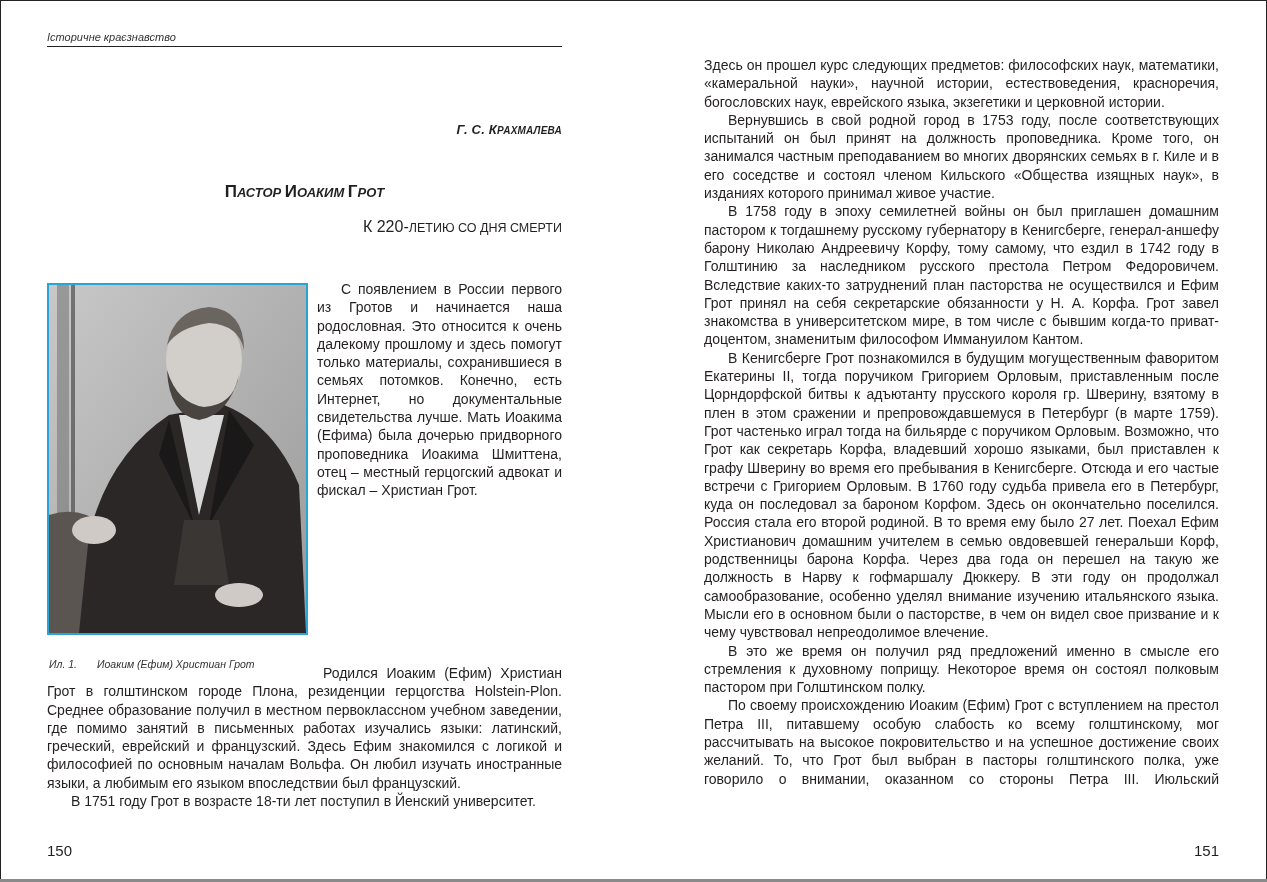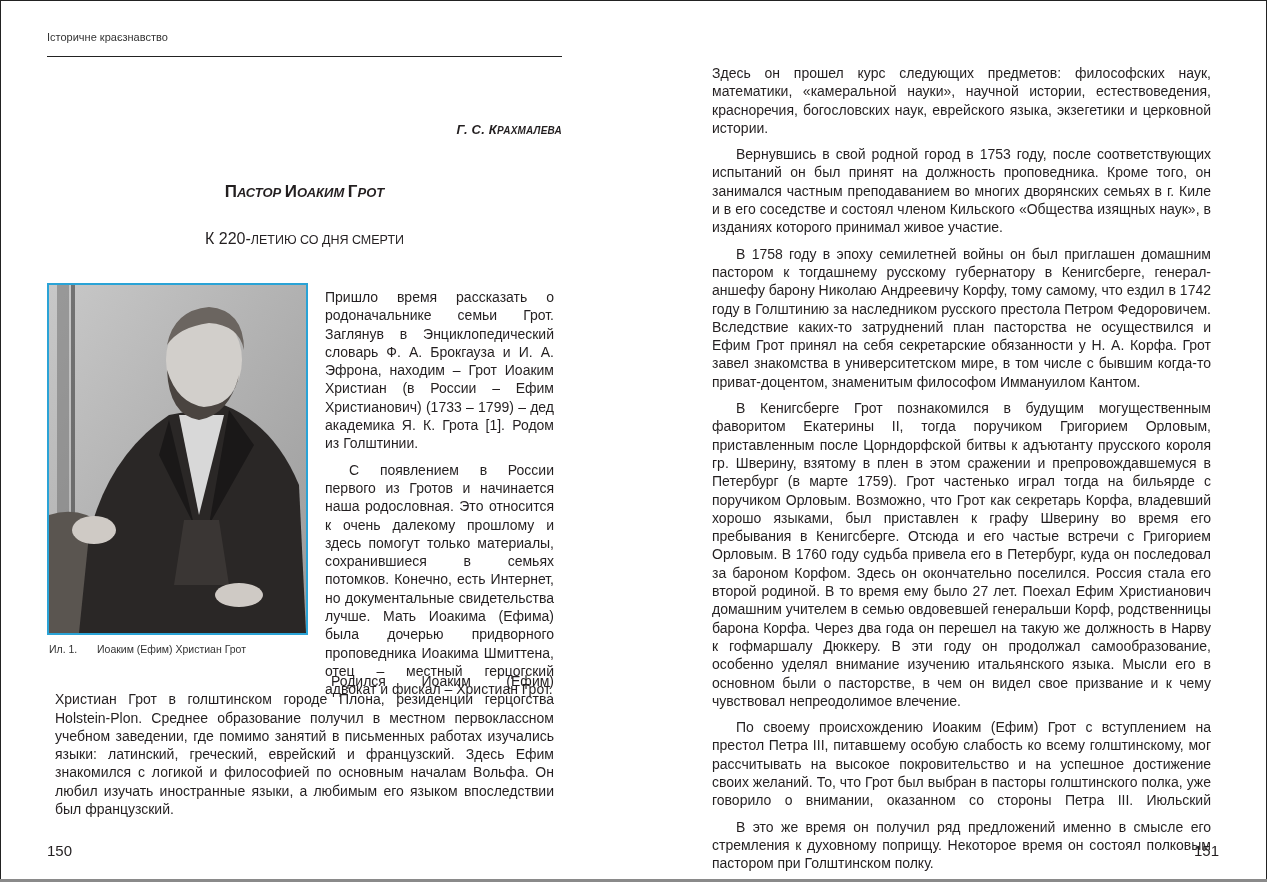--- a/index.html
+++ b/index.html
@@ -14,62 +14,62 @@
     position: absolute; left: 0; top: 0; width: 1265px; height: 878px;
     border-top: 1px solid #222; border-left: 1px solid #222; border-right: 1px solid #222;
   }
   .bottom-strip { position: absolute; left: 0; top: 879px; width: 1267px; height: 3px; background: #8a8a8a; }
   .page { position: absolute; top: 0; height: 878px; }
   .page-left { left: 47px; width: 515px; }
   .page-right { left: 704px; width: 515px; }
 
   .running-head {
     position: absolute; top: 31px; left: 0; width: 515px;
-    font-size: 11px; color: #333;
-    padding-bottom: 12px; border-bottom: 1.5px solid #222;
+    font-size: 11px; font-style: italic; color: #333;
+    padding-bottom: 2px; border-bottom: 1.5px solid #222;
     line-height: 13px;
   }
   .page-right .running-head { text-align: right; }
 
   .author {
     position: absolute; top: 122px; right: 0;
     font-size: 13px; font-weight: bold; font-style: italic; letter-spacing: 0.2px; text-align: center;
   }
   .author .sc { font-size: 10px; }
 
   .title {
     position: absolute; top: 182px; left: 0; width: 515px; text-align: center;
     font-size: 17px; font-weight: bold;
   }
   .title .sc { font-size: 13px; font-style: italic; }
   .subtitle {
-    position: absolute; top: 230px; left: 0; width: 515px; text-align: center;
+    position: absolute; top: 218px; left: 0; width: 515px; text-align: right;
     font-size: 16px;
   }
   .subtitle .sc { font-size: 12.5px; }
 
   .figure {
     position: absolute; top: 283px; left: 0; width: 261px; height: 352px;
     border: 2px solid #2aa3d6; box-sizing: border-box; overflow: hidden;
     background: #b9b9b9;
   }
   .figure svg { display: block; width: 100%; height: 100%; }
   .caption {
-    position: absolute; top: 643px; left: 2px;
-    font-size: 10.5px; color: #333;
+    position: absolute; top: 658px; left: 2px;
+    font-size: 10.5px; font-style: italic; color: #333;
   }
   .caption .num { display: inline-block; width: 48px; }
 
   .text {
     font-size: 14px; line-height: 18.3px; text-align: justify;
   }
   .side-text { position: absolute; top: 280px; left: 270px; width: 245px; }
   .full-text { position: absolute; top: 664px; left: 0; width: 515px; }
   .right-text { position: absolute; top: 56px; left: 0; width: 515px; }
-  .text p { margin: 8px; text-indent: 0; }
+  .text p { margin: 0; text-indent: 0; }
   .text p.ind { text-indent: 24px; }
   .text p.ind-wide { text-indent: 82px; }
 
   .folio {
     position: absolute; top: 842px; font-size: 15px;
   }
   .page-left .folio { left: 0; }
   .page-right .folio { right: 0; }
 </style>
 </head>
@@ -114,36 +114,36 @@
 
       <path d="M118 85 Q120 130 150 135 Q180 130 190 90 Q185 120 155 122 Q128 118 118 85 Z" fill="#4a4440"></path>
 
       <ellipse cx="45" cy="245" rx="22" ry="14" fill="#cfcac5"></ellipse>
       <ellipse cx="190" cy="310" rx="24" ry="12" fill="#cfcac5"></ellipse>
     </svg>
   </div>
   <div class="caption"><span class="num">Ил. 1.</span><span>Иоаким (Ефим) Христиан Грот</span></div>
 
   <div class="text side-text">
-    <p>Пришло время рассказать о родоначальнике семьи Грот. Заглянув в Энциклопедический словарь Ф. А. Брокгауза и И. А. Эфрона, находим – Грот Иоаким Христиан (в России – Ефим Христианович) (1733 – 1799) – дед академика Я. К. Грота [1]. Родом из Голштинии.</p>
     <p class="ind">С появлением в России первого из Гротов и начинается наша родословная. Это относится к очень далекому прошлому и здесь помогут только материалы, сохранившиеся в семьях потомков. Конечно, есть Интернет, но документальные свидетельства лучше. Мать Иоакима (Ефима) была дочерью придворного проповедника Иоакима Шмиттена, отец – местный герцогский адвокат и фискал – Христиан Грот.</p>
   </div>
 
   <div class="text full-text">
     <p class="ind-wide" style="text-indent:276px;">Родился Иоаким (Ефим) Христиан Грот в голштинском городе Плона, резиденции герцогства Holstein-Plon. Среднее образование получил в местном первоклассном учебном заведении, где помимо занятий в письменных работах изучались языки: латинский, греческий, еврейский и французский. Здесь Ефим знакомился с логикой и философией по основным началам Вольфа. Он любил изучать иностранные языки, а любимым его языком впоследствии был французский.</p>
+    <p class="ind">В 1751 году Грот в возрасте 18-ти лет поступил в Йенский университет.</p>
   </div>
 
   <div class="folio">150</div>
 </div>
 
 <div class="page page-right">
 
   <div class="text right-text">
     <p>Здесь он прошел курс следующих предметов: философских наук, математики, «камеральной науки», научной истории, естествоведения, красноречия, богословских наук, еврейского языка, экзегетики и церковной истории.</p>
     <p class="ind">Вернувшись в свой родной город в 1753 году, после соответствующих испытаний он был принят на должность проповедника. Кроме того, он занимался частным преподаванием во многих дворянских семьях в г. Киле и в его соседстве и состоял членом Кильского «Общества изящных наук», в изданиях которого принимал живое участие.</p>
     <p class="ind">В 1758 году в эпоху семилетней войны он был приглашен домашним пастором к тогдашнему русскому губернатору в Кенигсберге, генерал-аншефу барону Николаю Андреевичу Корфу, тому самому, что ездил в 1742 году в Голштинию за наследником русского престола Петром Федоровичем. Вследствие каких-то затруднений план пасторства не осуществился и Ефим Грот принял на себя секретарские обязанности у Н. А. Корфа. Грот завел знакомства в университетском мире, в том числе с бывшим когда-то приват-доцентом, знаменитым философом Иммануилом Кантом.</p>
     <p class="ind">В Кенигсберге Грот познакомился в будущим могущественным фаворитом Екатерины II, тогда поручиком Григорием Орловым, приставленным после Цорндорфской битвы к адъютанту прусского короля гр. Шверину, взятому в плен в этом сражении и препровождавшемуся в Петербург (в марте 1759). Грот частенько играл тогда на бильярде с поручиком Орловым. Возможно, что Грот как секретарь Корфа, владевший хорошо языками, был приставлен к графу Шверину во время его пребывания в Кенигсберге. Отсюда и его частые встречи с Григорием Орловым. В 1760 году судьба привела его в Петербург, куда он последовал за бароном Корфом. Здесь он окончательно поселился. Россия стала его второй родиной. В то время ему было 27 лет. Поехал Ефим Христианович домашним учителем в семью овдовевшей генеральши Корф, родственницы барона Корфа. Через два года он перешел на такую же должность в Нарву к гофмаршалу Дюккеру. В эти году он продолжал самообразование, особенно уделял внимание изучению итальянского языка. Мысли его в основном были о пасторстве, в чем он видел свое призвание и к чему чувствовал непреодолимое влечение.</p>
+    <p class="ind">В это же время он получил ряд предложений именно в смысле его стремления к духовному поприщу. Некоторое время он состоял полковым пастором при Голштинском полку.</p>
     <p class="ind" style="text-align-last: justify;">По своему происхождению Иоаким (Ефим) Грот с вступлением на престол Петра III, питавшему особую слабость ко всему голштинскому, мог рассчитывать на высокое покровительство и на успешное достижение своих желаний. То, что Грот был выбран в пасторы голштинского полка, уже говорило о внимании, оказанном со стороны Петра III. Июльский</p>
-    <p class="ind">В это же время он получил ряд предложений именно в смысле его стремления к духовному поприщу. Некоторое время он состоял полковым пастором при Голштинском полку.</p>
   </div>
 
   <div class="folio">151</div>
 </div>
 
 </body></html>

